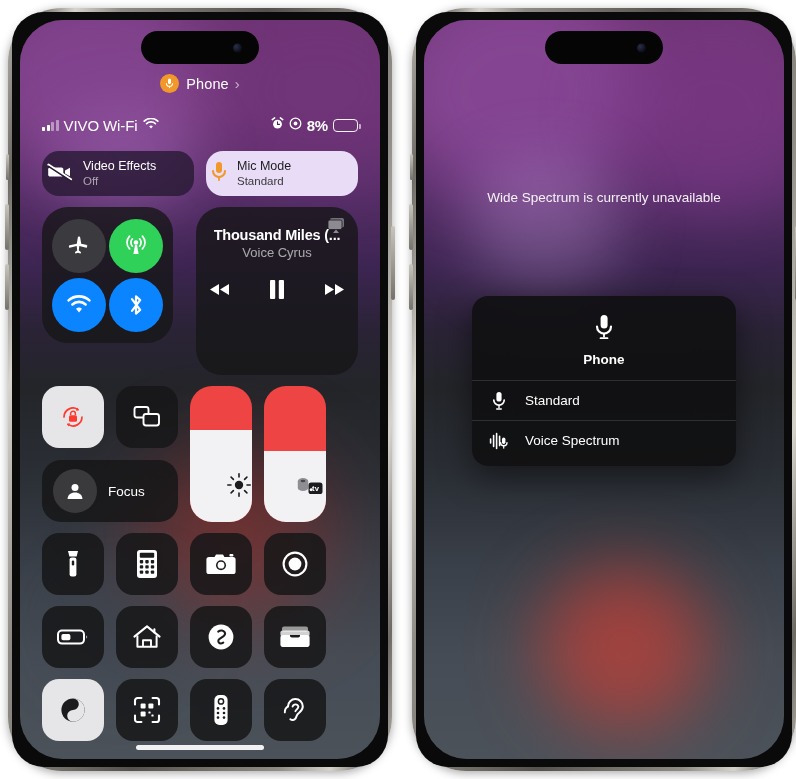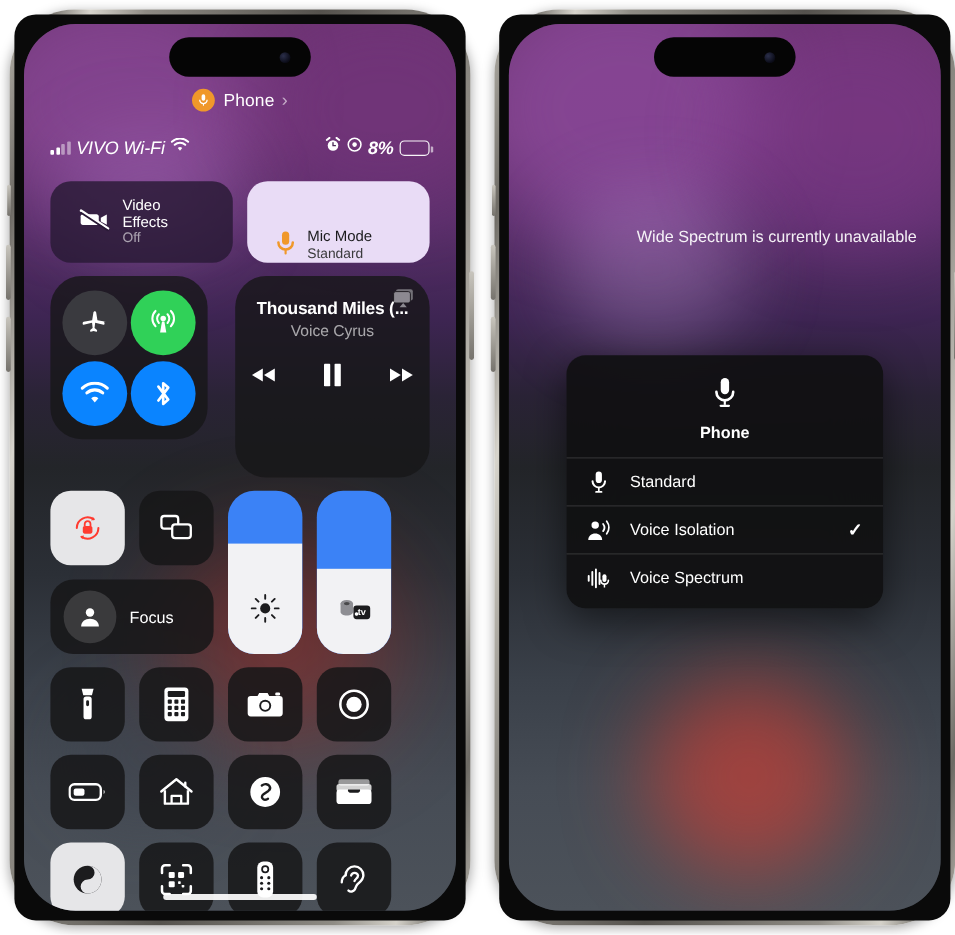--- a/index.html
+++ b/index.html
@@ -14,21 +14,21 @@
   
   .phone {
     position: absolute;
     border-radius: 54px;
     background: linear-gradient(100deg,#b9b6ae 0%,#6e6b65 6%,#d7d4cc 13%,#8e8b84 22%,#55524d 50%,#8f8c85 78%,#d5d2ca 88%,#6d6a64 95%,#b5b2aa 100%);
     padding: 4px;
     box-shadow: 0 2px 10px rgba(0,0,0,.35);
   }
   .phone-inner {
     width: 100%; height: 100%;
-    border-radius: 18px;
+    border-radius: 32px;
     background: #0a0a0a;
     padding: 8px;
   }
   .screen {
     position: relative;
     width: 100%; height: 100%;
     border-radius: 43px;
     overflow: hidden;
     background: #23252b;
   }
@@ -88,22 +88,22 @@
   .call-dot {
     width:19px; height:19px; border-radius:50%;
     background:#f0982a; display:flex; align-items:center; justify-content:center;
   }
   .call-label { color:#fff; font-size:14.5px; letter-spacing:.1px; }
   .call-chev { color:rgba(255,255,255,.6); font-size:15px; line-height:1; margin-left:-1px; }
 
   
   .statusbar {
     position:absolute; top:92px; left:0; right:0; height:22px;
-    display:flex; align-items:center; justify-content:space-between;
-    padding: 0 22px; color:#fff; z-index:5;font-style:italic;
+    display:flex; align-items:flex-end; justify-content:space-between;
+    padding: 0 22px; color:#fff; z-index:5;
   }
   .sb-left, .sb-right { display:flex; align-items:center; gap:5px; }
   .sb-carrier { font-size:15px; font-weight:400; letter-spacing:-.1px; }
   .bars { display:flex; align-items:flex-end; gap:1.5px; height:11px; }
   .bars i { width:3px; background:#fff; border-radius:.8px; display:block; }
   .bars i:nth-child(1){height:4px;opacity:1}
   .bars i:nth-child(2){height:6px;opacity:1}
   .bars i:nth-child(3){height:8.5px;opacity:.45}
   .bars i:nth-child(4){height:11px;opacity:.45}
   .sb-pct { font-size:15px; font-weight:600; letter-spacing:-.2px; }
@@ -114,25 +114,25 @@
   .batt::after{content:"";position:absolute;right:-3.5px;top:4px;width:2px;height:5px;
     background:rgba(255,255,255,.6);border-radius:0 1px 1px 0;}
   .batt .fill{height:100%;width:58%;background:#fff;border-radius:1.5px;}
 
   
   .cc { position:absolute; left:0; right:0; top:131px; padding:0 22px; z-index:4; }
   .cc-row { display:flex; gap:12px; margin-bottom:11px; }
 
   
   .fx-card {
-    flex:1; height:68px; border-radius:17px;
-    display:flex; align-items:center; gap:10px; padding:0 24px;
+    flex:1; height:45px; border-radius:17px;
+    display:flex; align-items:center; gap:10px; padding:0 5px;
   }
   .fx-dark { background: rgba(40,26,52,.82); }
-  .fx-light { background: #e9dcf6; align-items: flex-end; }
+  .fx-light { background: #e9dcf6; }
   .fx-txt { display:flex; flex-direction:column; gap:1px; }
   .fx-title { font-size:12.5px; font-weight:500; line-height:1.15; }
   .fx-sub  { font-size:11.5px; line-height:1.15; }
   .fx-dark .fx-title{color:#fff}
   .fx-dark .fx-sub{color:rgba(255,255,255,.58)}
   .fx-light .fx-title{color:#1c1c1e}
   .fx-light .fx-sub{color:#3a3a3c}
 
   
   .conn {
@@ -169,37 +169,37 @@
   .sq-off{ background:rgba(22,22,24,.85); }
   .focus {
     height:62px; border-radius:19px; background:rgba(22,22,24,.85);
     display:flex; align-items:center; gap:11px; padding:0 11px;
   }
   .focus-ic { width:44px;height:44px;border-radius:50%;background:#3a3a3c;display:flex;align-items:center;justify-content:center; }
   .focus-lbl{ color:#fff; font-size:13.5px; }
 
   .slider {
     width:62px; height:136px; border-radius:22px; overflow:hidden;
-    background:#3b82f6; position:relative; display:flex; align-items:flex-end; justify-content:center;
+    background:#ef4444; position:relative; display:flex; align-items:flex-end; justify-content:flex-end;
   }
   .slider .lvl { position:absolute; left:0; right:0; bottom:0; background:#f2f2f4; }
   .slider .ic { position:relative; z-index:2; margin-bottom:20px; }
 
   
   .grid { display:flex; gap:12px; }
   .gcell {
     width:62px; height:62px; border-radius:17px;
     background:rgba(22,22,24,.85);
     display:flex; align-items:center; justify-content:center;
   }
   .gcell.light { background:#e6e6e8; }
 
   
   .unavailable {
-    position:absolute; top:170px; left:0; right:0; text-align:right;
+    position:absolute; top:170px; left:0; right:0; text-align:center;
     color:rgba(255,255,255,.93); font-size:13.5px; z-index:5; padding:0 20px;
   }
   .mic-menu {
     position:absolute; left:48px; right:48px; top:276px; z-index:5;
     border-radius:16px; overflow:hidden;
     background:rgba(16,16,17,.90); backdrop-filter: blur(22px);
     box-shadow:0 10px 32px rgba(0,0,0,.5);
   }
   .mm-head { padding:18px 0 13px; display:flex; flex-direction:column; align-items:center; gap:7px; }
   .mm-head-lbl { color:#fff; font-size:13.5px; font-weight:700; }
@@ -600,31 +600,20 @@
               <svg width="14" height="20" viewBox="0 0 14 20">
                   <rect x="4.4" y="1" width="5.2" height="9.6" rx="2.6" fill="#fff"></rect>
                   <path d="M1.8 9a5.2 5.2 0 0 0 10.4 0" stroke="#fff" stroke-width="1.7" fill="none" stroke-linecap="round"></path>
                   <rect x="6.3" y="14" width="1.4" height="3.2" fill="#fff"></rect>
                   <rect x="4" y="17.2" width="6" height="1.5" rx=".7" fill="#fff"></rect>
                 </svg>
             </span>
             <span class="mm-lbl">Standard</span>
           </div>
 
-          <div class="mm-item">
-            <span class="mm-ic">
-              <svg width="20" height="20" viewBox="0 0 20 20">
-                  <circle cx="7" cy="5.6" r="3.1" fill="#fff"></circle>
-                  <path d="M1.2 18c0-3.4 2.6-5.4 5.8-5.4s5.8 2 5.8 5.4z" fill="#fff"></path>
-                  <path d="M13.6 4.6a5 5 0 0 1 0 6M16.6 2.4a8.6 8.6 0 0 1 0 10.4" stroke="#fff" stroke-width="1.5" fill="none" stroke-linecap="round"></path>
-                </svg>
-            </span>
-            <span class="mm-lbl">Voice Isolation</span>
-            <span class="mm-check">✓</span>
-          </div>
 
           <div class="mm-item">
             <span class="mm-ic">
               <svg width="20" height="20" viewBox="0 0 20 20">
                   <g stroke="#fff" stroke-width="1.6" stroke-linecap="round">
                     <path d="M1.6 8v4M4.6 4.6v10.8M7.6 2.6v14.8M10.6 5.4v9.2"></path>
                   </g>
                   <rect x="13" y="6.6" width="3.4" height="6.4" rx="1.7" fill="#fff"></rect>
                   <path d="M11.6 11.6a3.2 3.2 0 0 0 6.4 0" stroke="#fff" stroke-width="1.4" fill="none" stroke-linecap="round"></path>
                   <rect x="14.1" y="15" width="1.2" height="2.6" fill="#fff"></rect>

